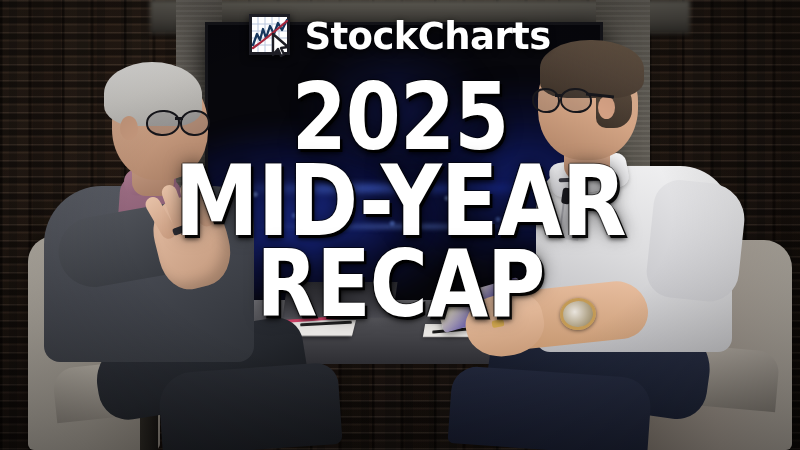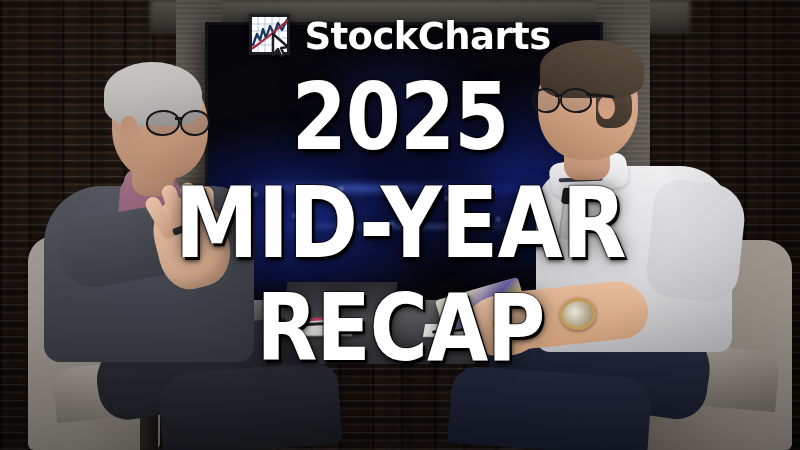--- a/index.html
+++ b/index.html
@@ -372,21 +372,21 @@
   .brand-name{
     font-family:"DejaVu Sans",sans-serif;
     font-weight:700;font-size:37px;letter-spacing:-.6px;
     color:#fff;line-height:1;
     text-shadow:0 2px 6px rgba(0,0,0,.8);
   }
 
   .headline{
     position:absolute;left:0;right:0;top:78px;
     z-index:40;text-align:center;
-    display:flex;flex-direction:column;align-items:center;gap:22px;
+    display:flex;flex-direction:column;align-items:center;
   }
   .hl{
     font-family:"DejaVu Sans",sans-serif;
     font-weight:700;color:#ffffff;
     line-height:.86;letter-spacing:-1px;
     transform:scaleX(.86);transform-origin:center;
     white-space:nowrap;
     text-shadow:
        3px 3px 0 rgba(0,0,0,.92),
        2px 4px 6px rgba(0,0,0,.75),

